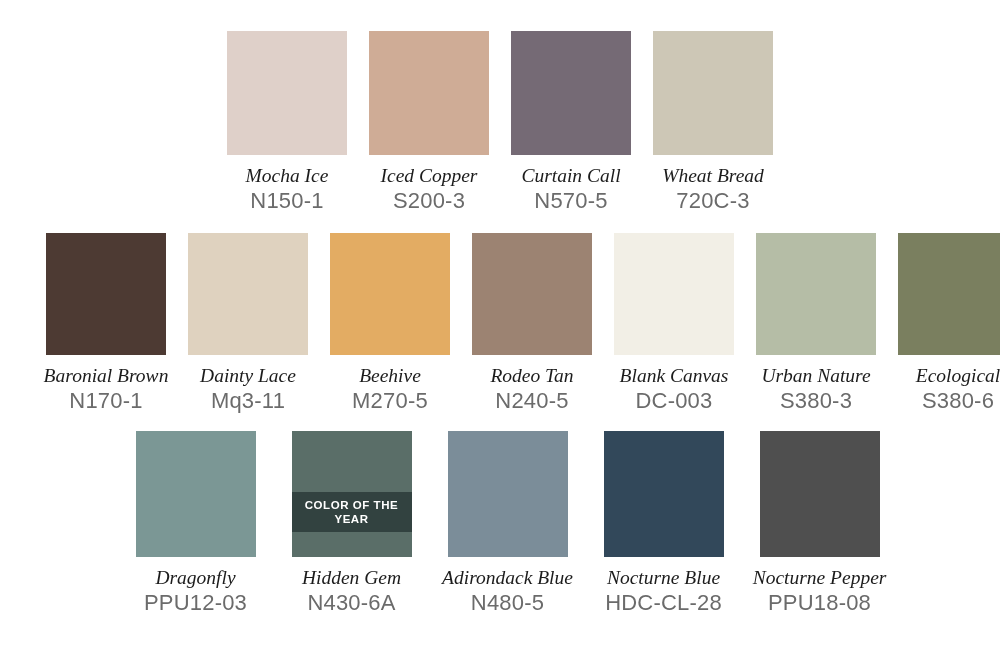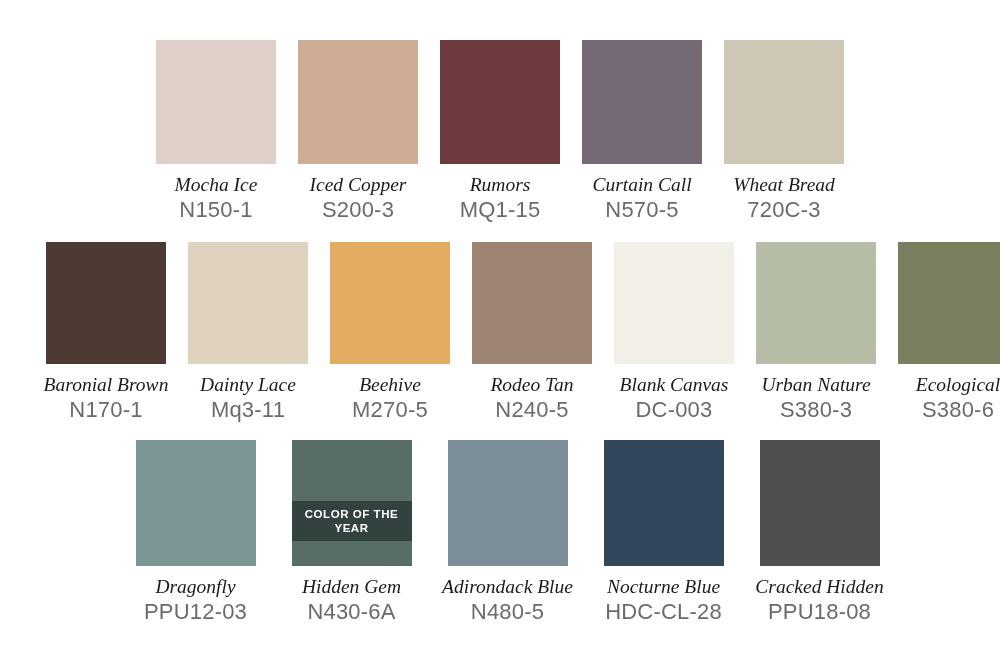--- a/index.html
+++ b/index.html
@@ -26,21 +26,21 @@
   }
 
   .swatch-row {
     display: flex;
     width: 100%;
     justify-content: center;
     align-items: flex-start;
   }
 
   
-  .swatch-row.row-1 { padding-top: 40px; gap: 22px; }
+  .swatch-row.row-1 { padding-top: 31px; gap: 22px; }
   .swatch-row.row-2 { padding-top: 22px; gap: 22px; margin-left: 32px; }
   .swatch-row.row-3 { padding-top: 20px; gap: 36px; }
 
   .swatch-cell {
     width: 120px;
     display: flex;
     flex-direction: column;
     align-items: center;
   }
 
@@ -113,25 +113,20 @@
         <div class="swatch-chip" style="background-color: rgb(223, 208, 201);"></div>
         <div class="swatch-name">Mocha Ice</div>
         <div class="swatch-code">N150-1</div>
       </div>
       <div class="swatch-cell">
         <div class="swatch-chip" style="background-color: rgb(207, 172, 150);"></div>
         <div class="swatch-name">Iced Copper</div>
         <div class="swatch-code">S200-3</div>
       </div>
       <div class="swatch-cell">
-        <div class="swatch-chip" style="background-color: rgb(110, 59, 62);"></div>
-        <div class="swatch-name">Rumors</div>
-        <div class="swatch-code">MQ1-15</div>
-      </div>
-      <div class="swatch-cell">
         <div class="swatch-chip" style="background-color: rgb(117, 106, 117);"></div>
         <div class="swatch-name">Curtain Call</div>
         <div class="swatch-code">N570-5</div>
       </div>
       <div class="swatch-cell">
         <div class="swatch-chip" style="background-color: rgb(205, 199, 182);"></div>
         <div class="swatch-name">Wheat Bread</div>
         <div class="swatch-code">720C-3</div>
       </div>
     </div>
@@ -195,18 +190,18 @@
         <div class="swatch-name">Adirondack Blue</div>
         <div class="swatch-code">N480-5</div>
       </div>
       <div class="swatch-cell">
         <div class="swatch-chip" style="background-color: rgb(50, 72, 90);"></div>
         <div class="swatch-name">Nocturne Blue</div>
         <div class="swatch-code">HDC-CL-28</div>
       </div>
       <div class="swatch-cell">
         <div class="swatch-chip" style="background-color: rgb(79, 79, 79);"></div>
-        <div class="swatch-name">Cracked Hidden</div>
+        <div class="swatch-name">Nocturne Pepper</div>
         <div class="swatch-code">PPU18-08</div>
       </div>
     </div>
 
 </div>
 
 </body></html>

